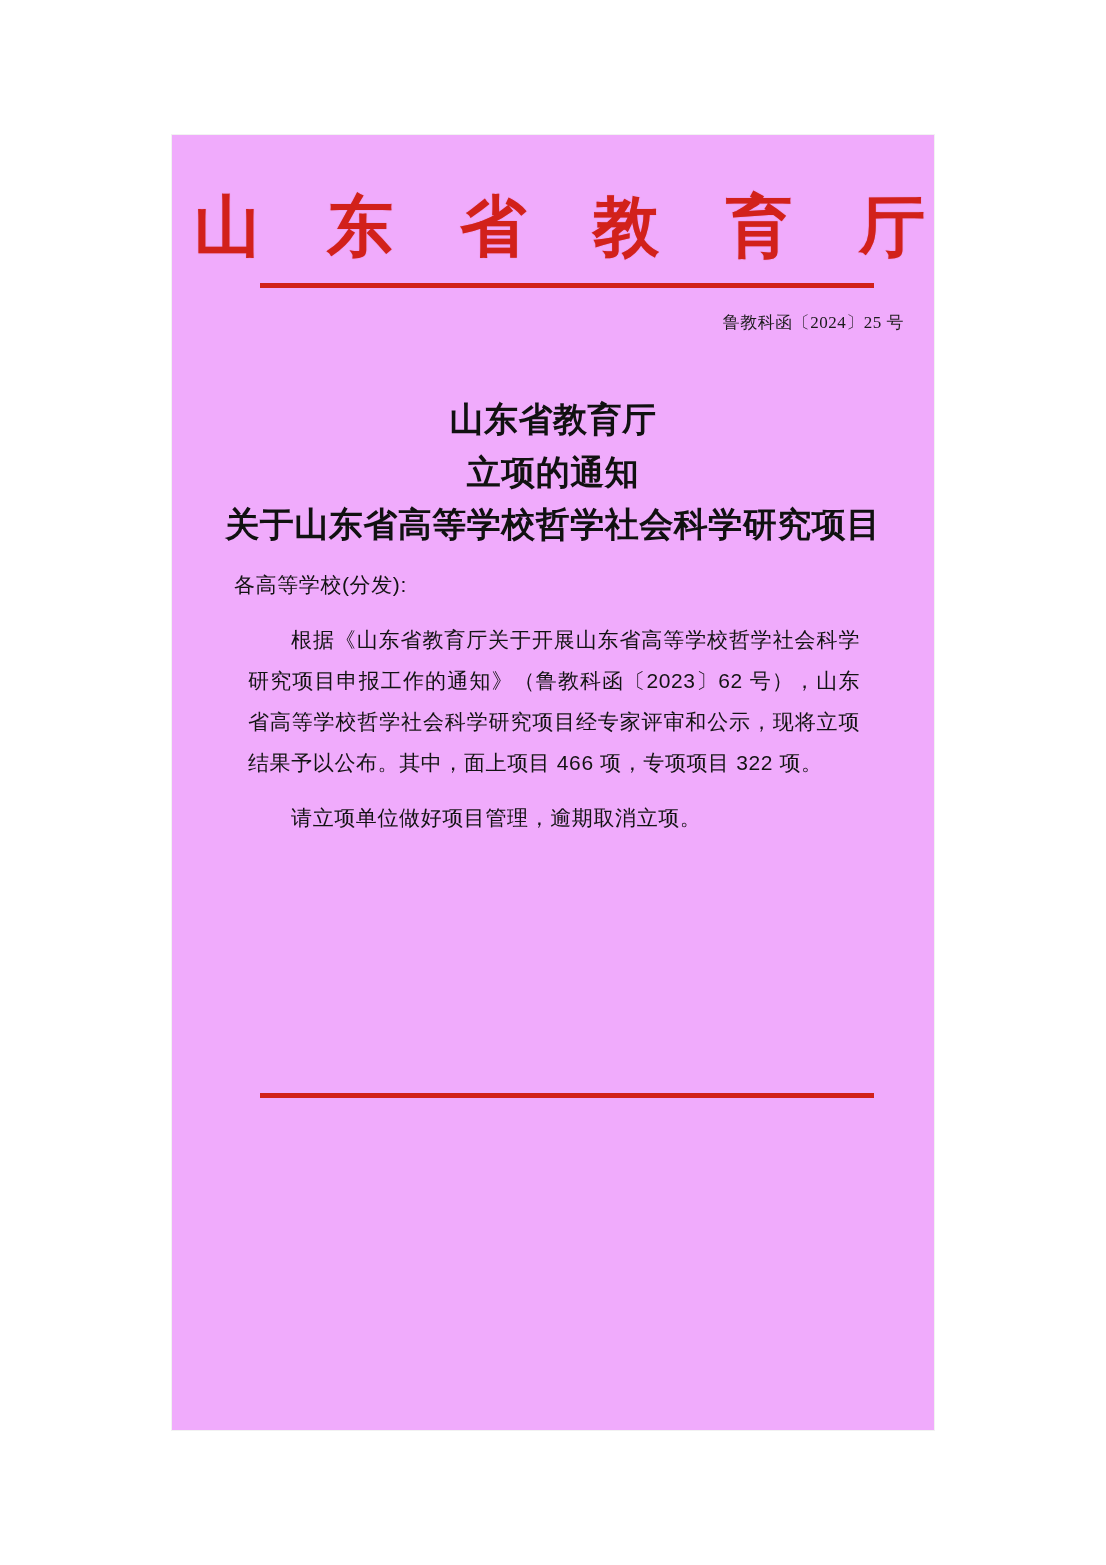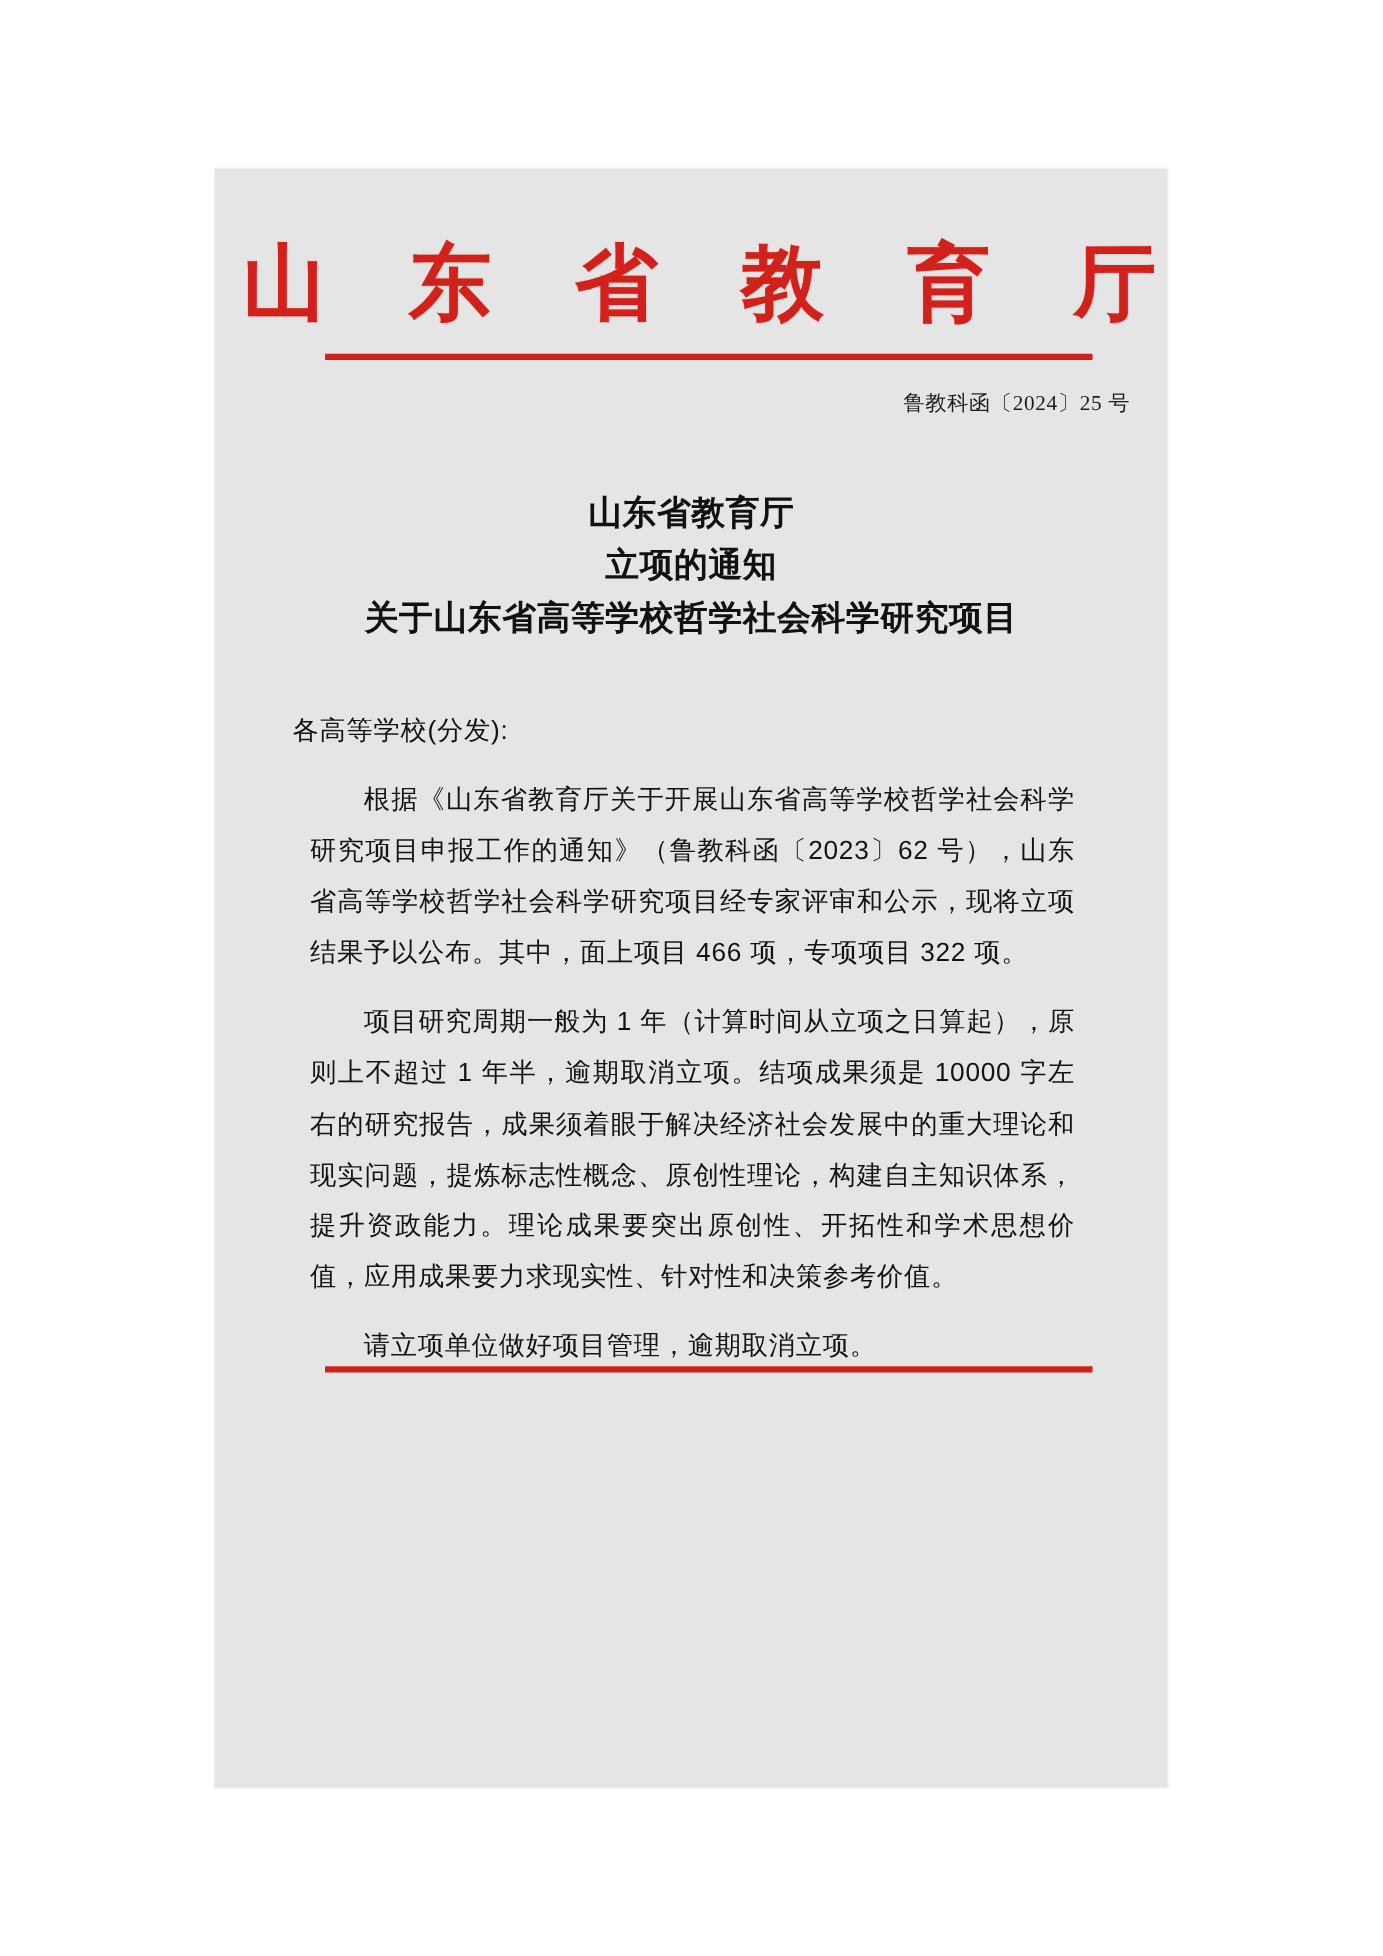--- a/index.html
+++ b/index.html
@@ -14,21 +14,21 @@
     position: relative;
     overflow: hidden;
   }
 
   .page {
     position: absolute;
     left: 172px;
     top: 135px;
     width: 762px;
     height: 1295px;
-    background: #e5e5e5;
+    background: #f0abfc;
     box-shadow: 0 0 0 1px #f2f2f2;
   }
 
   .doc-inner {
     position: relative;
     width: 100%;
     height: 100%;
   }
 
   
@@ -75,24 +75,24 @@
   .title-block {
     position: absolute;
     left: 48px;
     top: 258px;
     width: 666px;
     text-align: center;
     color: #111111;
     font-weight: bold;
   }
   .title-line {
-    font-size: 27px;
+    font-size: 34px;
     line-height: 1.55;
     letter-spacing: 0.5px;
-    font-family: Liberation Mono, monospace;
+    font-family: Liberation Sans, sans-serif;
   }
 
   
   .body-block {
     position: absolute;
     left: 62px;
     top: 430px;
     width: 640px;
     color: #131313;
     font-size: 21px;
@@ -135,20 +135,19 @@
 
     <div class="title-block">
       <div class="title-line">山东省教育厅</div>
       <div class="title-line">立项的通知</div>
       <div class="title-line">关于山东省高等学校哲学社会科学研究项目</div>
     </div>
 
     <div class="body-block">
       <p class="salutation">各高等学校(分发):</p>
       <p class="para">根据《山东省教育厅关于开展山东省高等学校哲学社会科学研究项目申报工作的通知》（鲁教科函〔2023〕62 号），山东省高等学校哲学社会科学研究项目经专家评审和公示，现将立项结果予以公布。其中，面上项目 466 项，专项项目 322 项。</p>
-      <p class="para">项目研究周期一般为 1 年（计算时间从立项之日算起），原则上不超过 1 年半，逾期取消立项。结项成果须是 10000 字左右的研究报告，成果须着眼于解决经济社会发展中的重大理论和现实问题，提炼标志性概念、原创性理论，构建自主知识体系，提升资政能力。理论成果要突出原创性、开拓性和学术思想价值，应用成果要力求现实性、针对性和决策参考价值。</p>
       <p class="para">请立项单位做好项目管理，逾期取消立项。</p>
     </div>
 
     <div class="rule-bottom"></div>
 
   </div>
 </div>
 
 </body></html>

